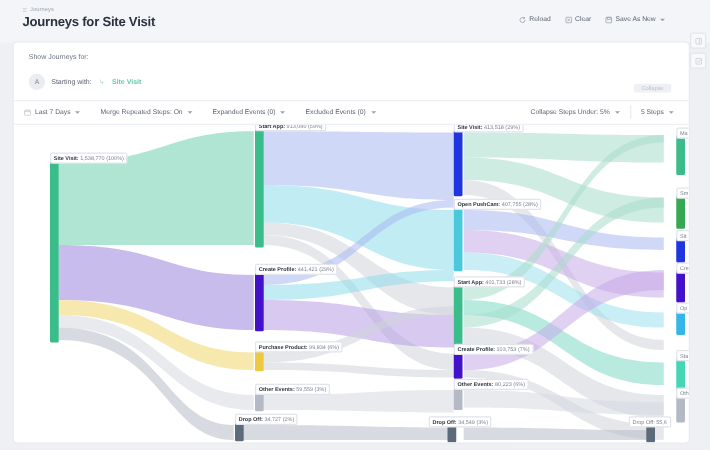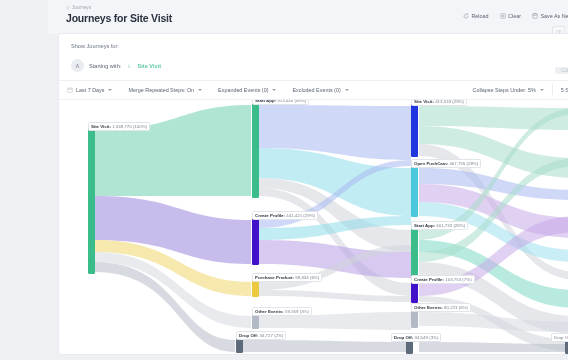--- a/index.html
+++ b/index.html
@@ -6,21 +6,21 @@
   html, body { margin:0; padding:0; }
   body {
     width: 568px; height: 360px;
     background: #eef0f4;
     font-family: "Liberation Sans", sans-serif;
     font-size: 6px;
     color: #3b4252;
     overflow: hidden;
     position: relative;
   }
-  .app { position:absolute; inset:0;margin-left:48px; }
+  .app { position:absolute; inset:0; }
 
   
   .hdr { position:absolute; left:0; top:0; width:568px; height:34px; background:#f4f5f8; }
   .breadcrumb {
     position:absolute; left:18px; top:5px;
     font-size:4.5px; color:#9aa1ad; letter-spacing:.1px;
     display:flex; align-items:center; gap:2px;
   }
   .bc-ico { width:4px; height:4px; display:inline-block; opacity:.6; }
   .page-title {

